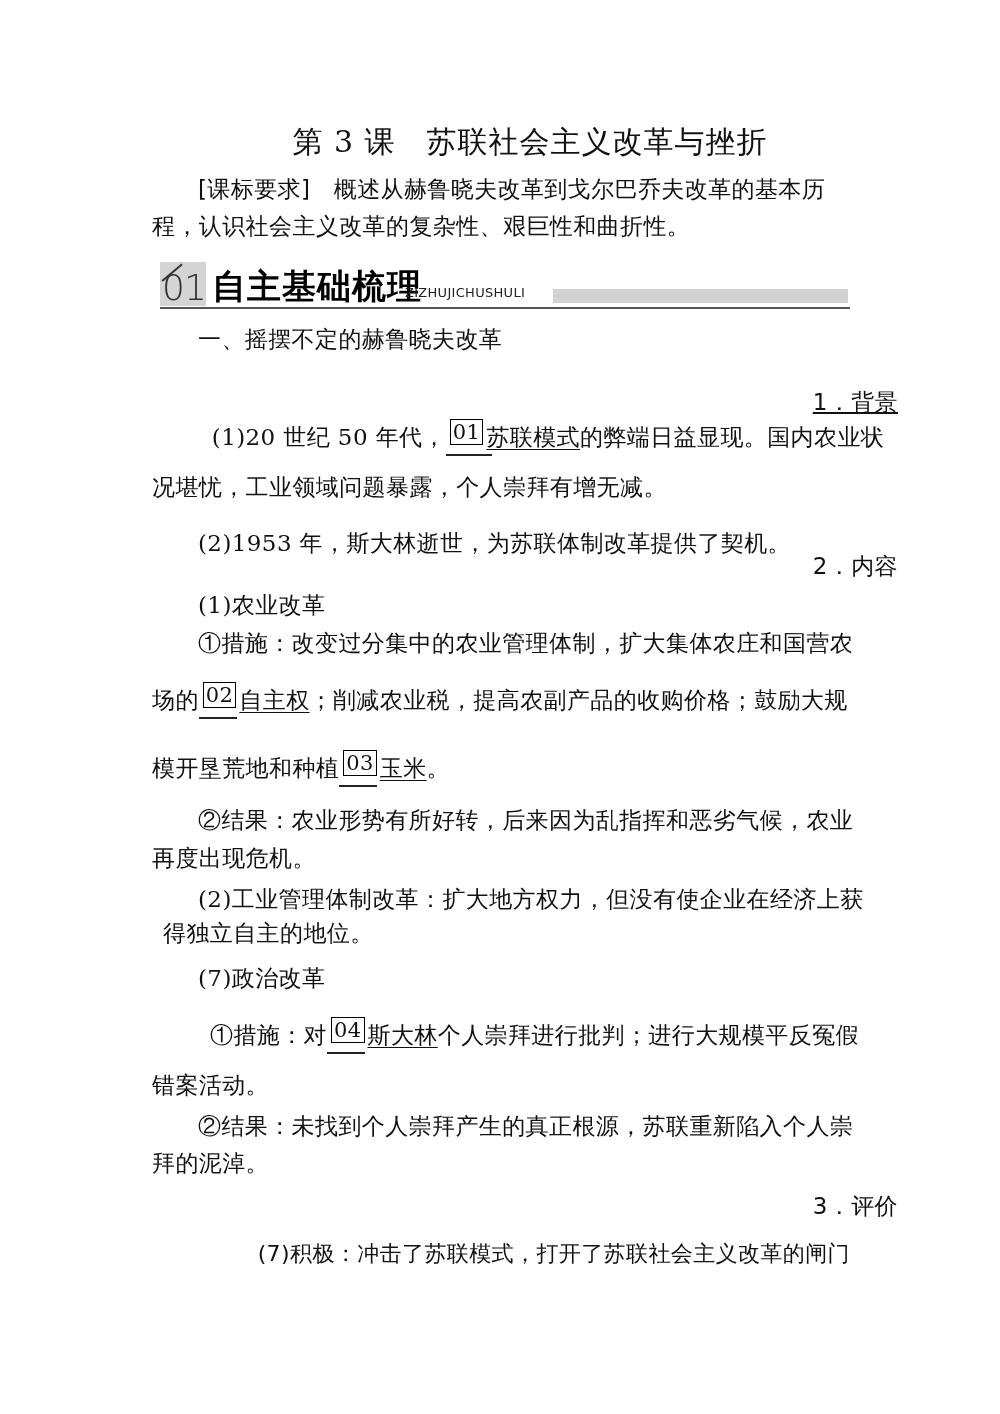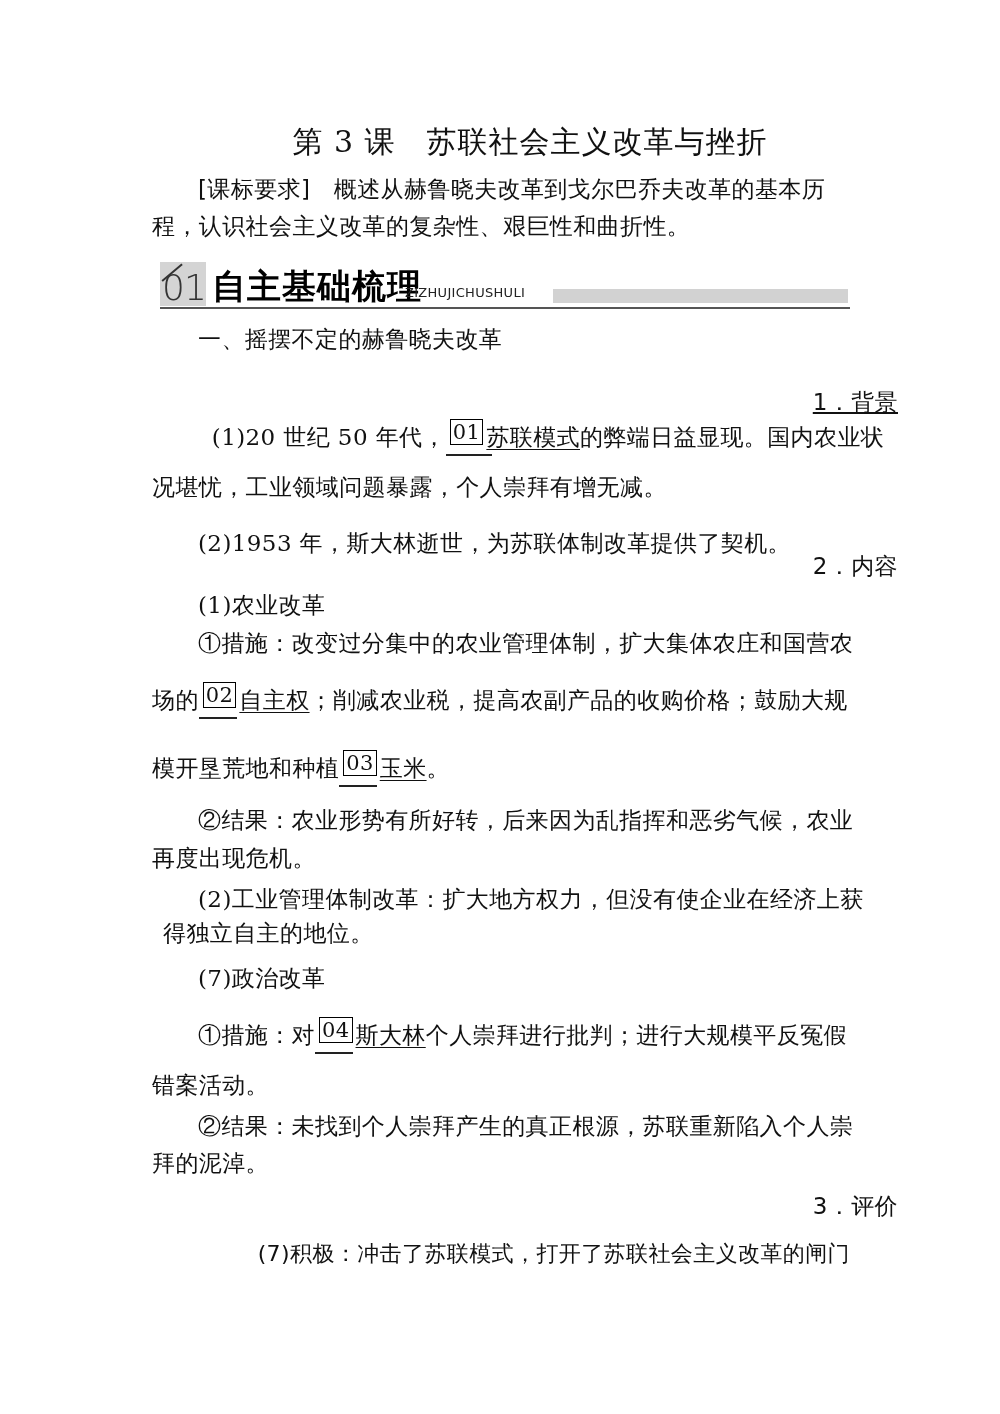--- a/index.html
+++ b/index.html
@@ -62,21 +62,21 @@
 <div class="line" style="top:753px;">
   <span>模开垦荒地和种植</span><span class="blank"><span class="box">03</span><span class="bar" style="width:38px;"></span></span><span class="ans">玉米</span><span>。</span>
 </div>
 
 <div class="line indent" style="top:805px;">②结果：农业形势有所好转，后来因为乱指挥和恶劣气候，农业</div>
 <div class="line" style="top:843px;">再度出现危机。</div>
 <div class="line indent" style="top:884px;">(2)工业管理体制改革：扩大地方权力，但没有使企业在经济上获</div>
 <div class="line" style="top:918px;margin-left:11px;">得独立自主的地位。</div>
 <div class="line indent" style="top:963px;">(7)政治改革</div>
 
-<div class="line indent" style="top:1020px;">
+<div class="line indent" style="top:1020px;margin-left:12px;">
   <span>①措施：对</span><span class="blank"><span class="box">04</span><span class="bar" style="width:38px;"></span></span><span class="ans">斯大林</span><span>个人崇拜进行批判；进行大规模平反冤假</span>
 </div>
 <div class="line" style="top:1070px;">错案活动。</div>
 <div class="line indent" style="top:1111px;">②结果：未找到个人崇拜产生的真正根源，苏联重新陷入个人崇</div>
 <div class="line" style="top:1148px;">拜的泥淖。</div>
 
 <div class="line indent sans" style="top:1191px;">3．评价</div>
 <div class="line sans" style="top:1239px; left:150px; font-size:22px;">(7)积极：冲击了苏联模式，打开了苏联社会主义改革的闸门</div>
 
 </body></html>

